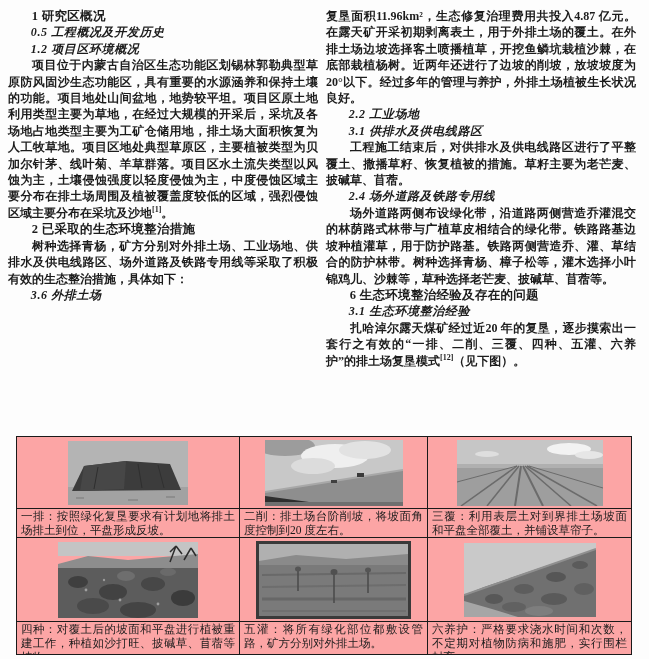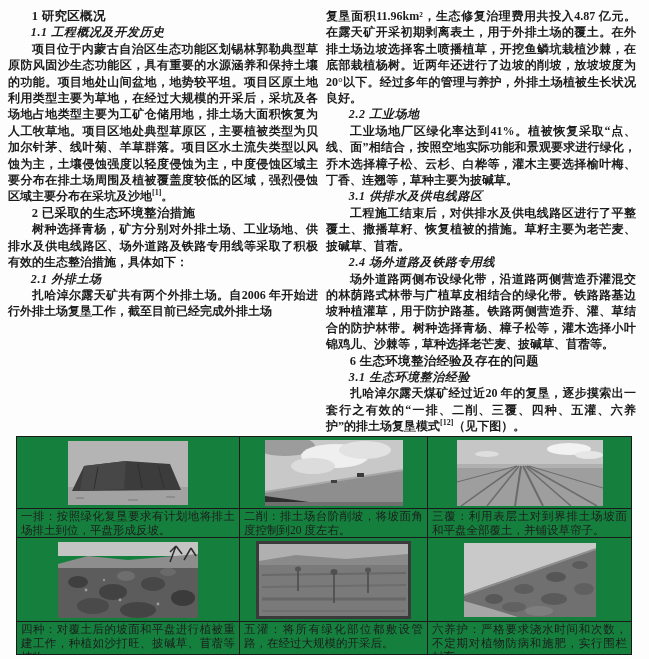--- a/index.html
+++ b/index.html
@@ -20,21 +20,21 @@
   .body-p{text-indent:2em;font-weight:bold;}
   .body-p.cont{text-indent:0;}
   sup{font-size:8px;line-height:0;}
 
   .figure{
     position:absolute;left:16px;top:436px;
     display:grid;
     grid-template-columns:223px 188px 203px;
     grid-template-rows:72px 29px 84px 32px;
     border:1px solid #1a1a1a;
-    background:#15803d;
+    background:#fca5a5;
   }
   .cell{
     border-right:1px solid #1a1a1a;
     border-bottom:1px solid #1a1a1a;
     overflow:hidden;
   }
   .cell:nth-child(3n){border-right:none;}
   .cell:nth-child(n+10){border-bottom:none;}
   .imgcell{display:flex;align-items:center;justify-content:center;}
   .capcell{
@@ -45,32 +45,31 @@
 </style>
 </head>
 <body>
 
 <div class="page">
 
   <div class="content">
 
     <div class="col">
       <p class="h1">1 研究区概况</p>
-      <p class="h2">1.1 工程概况及开发历史</p>
+      <p class="h2">0.5 工程概况及开发历史</p>
+      <p class="h2">1.2 项目区环境概况</p>
       <p class="body-p"><span>项目位于内蒙古自治区生态功能区划锡林郭勒典型草原防风固沙生态功能区，具有重要的水源涵养和保持土壤的功能。项目地处山间盆地，地势较平坦。项目区原土地利用类型主要为草地，在经过大规模的开采后，采坑及各场地占地类型主要为工矿仓储用地，排土场大面积恢复为人工牧草地。项目区地处典型草原区，主要植被类型为贝加尔针茅、线叶菊、羊草群落。项目区水土流失类型以风蚀为主，土壤侵蚀强度以轻度侵蚀为主，中度侵蚀区域主要分布在排土场周围及植被覆盖度较低的区域，强烈侵蚀区域主要分布在采坑及沙地</span><sup>[1]</sup><span>。</span></p>
       <p class="h1">2 已采取的生态环境整治措施</p>
       <p class="body-p">树种选择青杨，矿方分别对外排土场、工业场地、供排水及供电线路区、场外道路及铁路专用线等采取了积极有效的生态整治措施，具体如下：</p>
-      <p class="h2">2.1 外排土场</p>
-      <p class="body-p">扎哈淖尔露天矿共有两个外排土场。自2006 年开始进行外排土场复垦工作，截至目前已经完成外排土场</p>
+      <p class="h2">3.6 外排土场</p>
     </div>
 
     <div class="col">
       <p class="body-p cont">复垦面积11.96km²，生态修复治理费用共投入4.87 亿元。在露天矿开采初期剥离表土，用于外排土场的覆土。在外排土场边坡选择客土喷播植草，开挖鱼鳞坑栽植沙棘，在底部栽植杨树。近两年还进行了边坡的削坡，放坡坡度为20°以下。经过多年的管理与养护，外排土场植被生长状况良好。</p>
       <p class="h2">2.2 工业场地</p>
-      <p class="body-p">工业场地厂区绿化率达到41%。植被恢复采取“点、线、面”相结合，按照空地实际功能和景观要求进行绿化，乔木选择樟子松、云杉、白桦等，灌木主要选择榆叶梅、丁香、连翘等，草种主要为披碱草。</p>
       <p class="h2">3.1 供排水及供电线路区</p>
       <p class="body-p">工程施工结束后，对供排水及供电线路区进行了平整覆土、撒播草籽、恢复植被的措施。草籽主要为老芒麦、披碱草、苜蓿。</p>
       <p class="h2">2.4 场外道路及铁路专用线</p>
       <p class="body-p">场外道路两侧布设绿化带，沿道路两侧营造乔灌混交的林荫路式林带与广植草皮相结合的绿化带。铁路路基边坡种植灌草，用于防护路基。铁路两侧营造乔、灌、草结合的防护林带。树种选择青杨、樟子松等，灌木选择小叶锦鸡儿、沙棘等，草种选择老芒麦、披碱草、苜蓿等。</p>
       <p class="h1">6 生态环境整治经验及存在的问题</p>
       <p class="h2">3.1 生态环境整治经验</p>
       <p class="body-p"><span>扎哈淖尔露天煤矿经过近20 年的复垦，逐步摸索出一套行之有效的“一排、二削、三覆、四种、五灌、六养护”的排土场复垦模式</span><sup>[12]</sup><span>（见下图）。</span></p>
     </div>
 
   </div>
@@ -177,18 +176,18 @@
         <ellipse cx="116" cy="22" rx="8" ry="4" fill="#5b5b5b"></ellipse>
         <ellipse cx="50" cy="64" rx="12" ry="5" fill="#616161"></ellipse>
         <ellipse cx="90" cy="56" rx="13" ry="6" fill="#5a5a5a"></ellipse>
         <ellipse cx="120" cy="46" rx="10" ry="6" fill="#606060"></ellipse>
         <ellipse cx="75" cy="68" rx="14" ry="5" fill="#7e7e7e"></ellipse>
         <polygon points="0,74 0,58 28,66 54,74" fill="#a6a6a6"></polygon>
       </svg>
     </div>
 
     <div class="cell capcell">四种：对覆土后的坡面和平盘进行植被重建工作，种植如沙打旺、披碱草、苜蓿等植物。</div>
-    <div class="cell capcell">五灌：将所有绿化部位都敷设管路，在经过大规模的开采后。</div>
+    <div class="cell capcell">五灌：将所有绿化部位都敷设管路，矿方分别对外排土场。</div>
     <div class="cell capcell">六养护：严格要求浇水时间和次数，不定期对植物防病和施肥，实行围栏封育。</div>
 
   </div>
 
 </div>
 
 </body></html>

